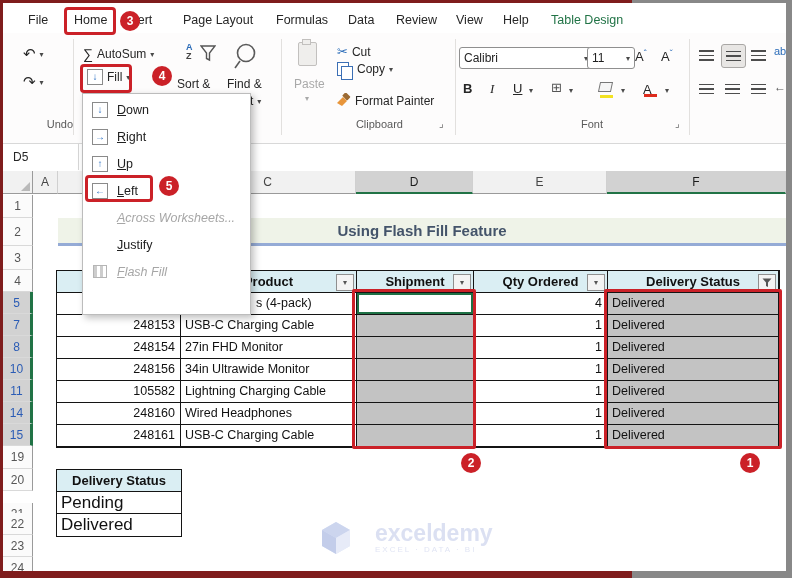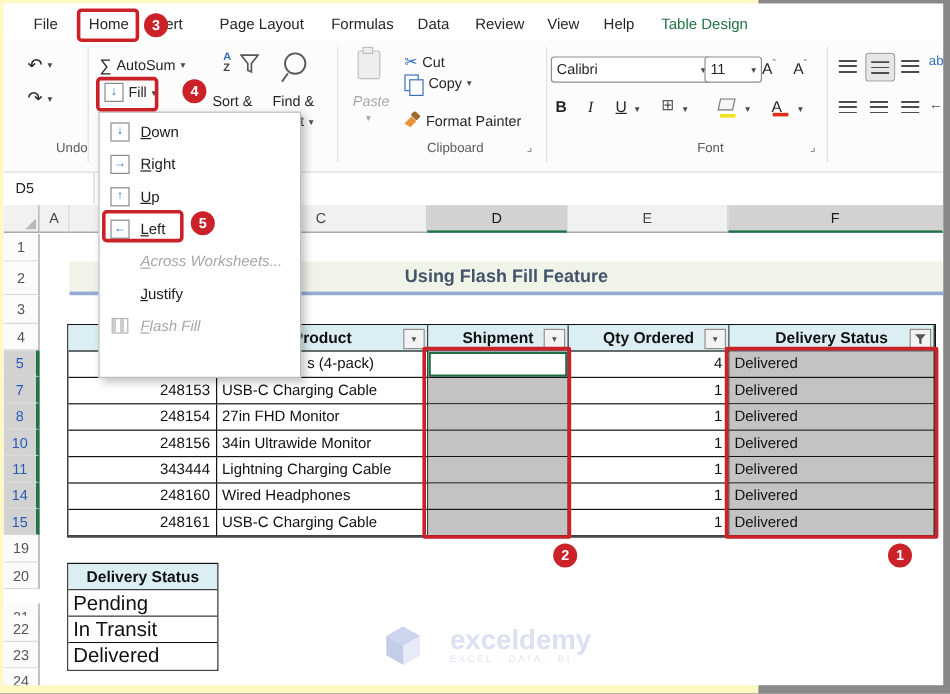--- a/index.html
+++ b/index.html
@@ -1,37 +1,37 @@
 <!DOCTYPE html>
 <html><head>
 <meta charset="utf-8">
 <style>
   html,body{margin:0;padding:0;background:#888;}
-  .screen{position:relative;width:632px;height:578px;background:#fef9c3;font-family:"Liberation Sans","DejaVu Sans",sans-serif;}
+  .screen{position:relative;width:632px;height:578px;background:#7f1d1d;font-family:"Liberation Sans","DejaVu Sans",sans-serif;}
   .inner{position:absolute;left:3px;top:3px;width:783px;height:568px;background:#fff;overflow:hidden;}
   .abs{position:absolute;}
   
   .tabbar{position:absolute;left:0;top:0;width:100%;height:30px;background:#fff;}
   .tab{position:absolute;top:7px;height:20px;line-height:20px;font-size:12.5px;color:#262626;white-space:nowrap;}
   .tab.green{color:#217346;}
   
   .ribbon{position:absolute;left:0;top:30px;width:100%;height:110px;background:#fdfcfc;border-bottom:1px solid #d8d8d8;}
   .vsep{position:absolute;top:6px;height:96px;width:1px;background:#e2e0de;}
   .glabel{position:absolute;font-size:11px;color:#5a5a5a;text-align:right;}
   .launcher{position:absolute;font-size:10px;color:#6a6a6a;}
   .rbtn{position:absolute;display:flex;align-items:center;gap:4px;font-size:12px;color:#262626;white-space:nowrap;}
   .chev{font-size:8px;color:#4a4a4a;}
   .boxicon{display:inline-flex;align-items:center;justify-content:center;width:14px;height:14px;border:1px solid #8a8a8a;background:#fff;font-size:10px;color:#2a6fc2;line-height:1;}
   .combo{position:absolute;border:1px solid #8f8f8f;border-radius:3px;background:#fff;font-size:12px;color:#1f1f1f;display:flex;align-items:center;padding:0 4px;justify-content:space-between;}
   .fmt{position:absolute;font-size:13px;color:#262626;}
   .colorbar{position:absolute;width:13px;height:3px;left:1px;bottom:-1px;}
   .bars{display:inline-block;width:15px;height:11px;background:repeating-linear-gradient(to bottom,#4d4d4d 0 1.5px,transparent 1.5px 4.5px);}
   .barwrap{position:absolute;width:23px;height:22px;display:flex;align-items:center;justify-content:center;}
   .barwrap.sel{border:1px solid #a9a7a5;background:#e8e6e4;border-radius:3px;}
-  .grayed{color:#a9a9a9;font-style:italic;}
+  .grayed{color:#a9a9a9;}
   .icon-paste{width:17px;height:22px;border:1.5px solid #c2c0be;background:#efeeec;border-radius:2px;position:relative;}
   .icon-paste::before{content:"";position:absolute;left:3px;top:-4px;width:7px;height:4px;border:1.5px solid #c2c0be;background:#efeeec;}
   .icon-copy{width:10px;height:12px;border:1.5px solid #3b6fb5;background:#fff;position:relative;}
   .icon-copy::before{content:"";position:absolute;left:3px;top:3px;width:10px;height:12px;border:1.5px solid #3b6fb5;background:#fff;}
   
   .formulabar{position:absolute;left:0;top:141px;width:100%;height:27px;background:#fff;border-bottom:1px solid #cfcfcf;}
   .namebox{position:absolute;left:0;top:0;width:76px;height:26px;border-right:1px solid #d6d6d6;font-size:12px;color:#262626;display:flex;align-items:center;padding-left:10px;box-sizing:border-box;}
   
   .sheet{position:absolute;left:0;top:168px;width:783px;height:400px;background:#fff;}
   .colh{position:absolute;top:0;height:23px;background:#f1f1f1;border-right:1px solid #d0d0d0;border-bottom:1px solid #9a9a9a;font-size:12px;color:#454545;display:flex;align-items:center;justify-content:center;box-sizing:border-box;}
@@ -308,21 +308,21 @@
         <div class="cell c-stat">Delivered</div>
       </div>
       <div class="trow">
         <div class="cell c-id">248156</div>
         <div class="cell c-prod">34in Ultrawide Monitor</div>
         <div class="cell c-ship"></div>
         <div class="cell c-qty">1</div>
         <div class="cell c-stat">Delivered</div>
       </div>
       <div class="trow">
-        <div class="cell c-id">343444</div>
+        <div class="cell c-id">105582</div>
         <div class="cell c-prod">Lightning Charging Cable</div>
         <div class="cell c-ship"></div>
         <div class="cell c-qty">1</div>
         <div class="cell c-stat">Delivered</div>
       </div>
       <div class="trow">
         <div class="cell c-id">248160</div>
         <div class="cell c-prod">Wired Headphones</div>
         <div class="cell c-ship"></div>
         <div class="cell c-qty">1</div>
@@ -333,21 +333,20 @@
         <div class="cell c-prod">USB-C Charging Cable</div>
         <div class="cell c-ship"></div>
         <div class="cell c-qty">1</div>
         <div class="cell c-stat">Delivered</div>
       </div>
     </div>
 
     <div class="stable">
       <div class="srow shdr">Delivery Status</div>
       <div class="srow">Pending</div>
-      <div class="srow">In Transit</div>
       <div class="srow last">Delivered</div>
     </div>
   </div>
 
   <div class="menu">
     <div class="mi">
       <span class="ic">
             <span class="boxicon">↓</span>
           </span>
       <span class="mi-label">Down</span>

